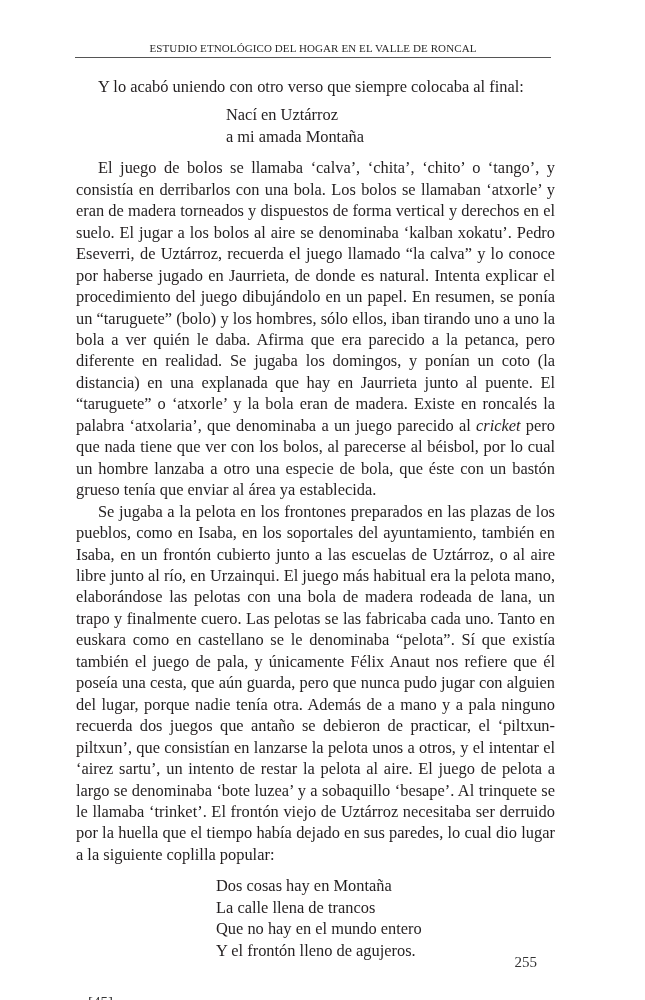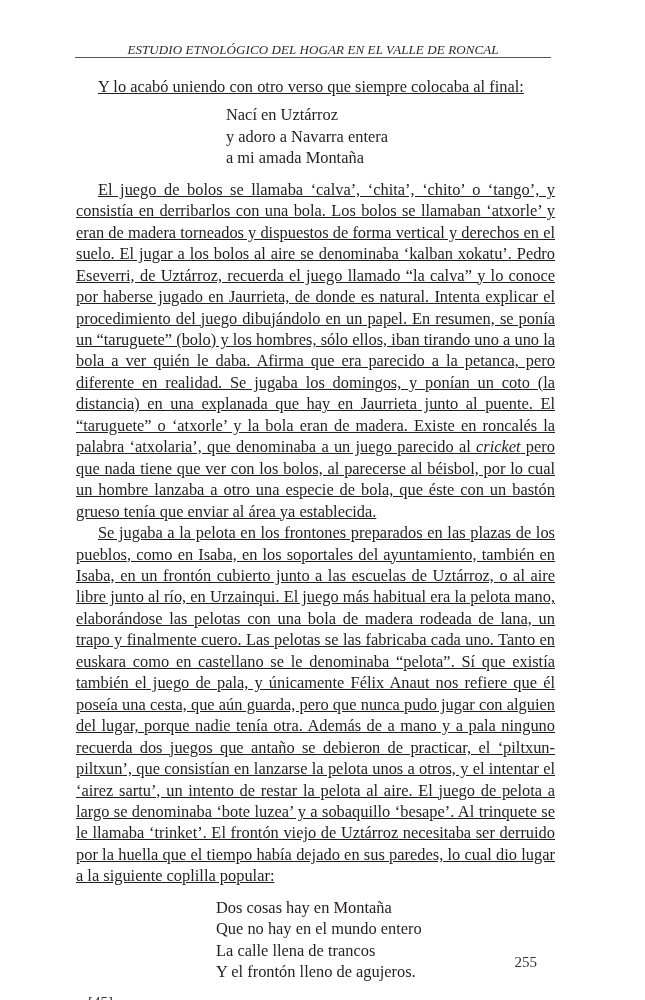--- a/index.html
+++ b/index.html
@@ -1,25 +1,25 @@
 <!DOCTYPE html>
 <html><head>
 <meta charset="utf-8">
 <style>
   html, body { margin: 0; padding: 0; background: #ffffff; }
   body { width: 645px; height: 1000px; position: relative; overflow: hidden;
          font-family: "Liberation Serif", "DejaVu Serif", serif; color: #231f20; }
   .running-head { position: absolute; left: 75px; width: 476px; top: 42px;
-                  text-align: center; font-style: italic; font-size: 13px;
+                  text-align: center; font-size: 11px;
                   letter-spacing: 0.1px; color: #2a2a2a; }
   .head-rule { position: absolute; left: 75px; width: 476px; top: 57px; height: 0;
                border-top: 1px solid #555; }
   .text { position: absolute; left: 76px; width: 479px; top: 76px;
           font-size: 16.4px; line-height: 21.45px; }
-  .text p { margin: 0; text-align: justify; hyphens: manual; text-decoration: underline; }
+  .text p { margin: 0; text-align: justify; hyphens: manual; }
   .text p.indent { text-indent: 22px; }
   .text p.lead { text-indent: 22px; text-align: left; }
   .verse { margin: 0; padding: 0; list-style: none; }
   .verse li { margin: 0; line-height: 21.45px; }
   .verse1 { margin-left: 150px !important; margin-top: 7px !important; margin-bottom: 10px !important; }
   .verse2 { margin-left: 140px !important; margin-top: 10px !important; margin-bottom: 14px !important; }
   .folio { position: absolute; top: 954px; font-size: 15px; color: #333; }
   .folio-left { left: 88px; margin-top: 40px; }
   .folio-right { right: 108px; }
   em { font-style: italic; }
@@ -28,31 +28,30 @@
 <body>
 
 <div class="running-head">ESTUDIO ETNOLÓGICO DEL HOGAR EN EL VALLE DE RONCAL</div>
 <div class="head-rule"></div>
 
 <div class="text">
   <p class="lead">Y lo acabó uniendo con otro verso que siempre colocaba al final:</p>
 
   <ul class="verse verse1">
     <li>Nací en Uztárroz</li>
-    <li>y adoro a Navarra entera</li>
     <li>a mi amada Montaña</li>
   </ul>
 
   <p class="indent"><span>El juego de bolos se llamaba ‘calva’, ‘chita’, ‘chito’ o ‘tango’, y consistía en derribarlos con una bola. Los bolos se llamaban ‘atxorle’ y eran de madera torneados y dispuestos de forma vertical y derechos en el suelo. El jugar a los bolos al aire se denominaba ‘kalban xokatu’. Pedro Eseverri, de Uztárroz, re­cuerda el juego llamado “la calva” y lo conoce por haberse jugado en Jaurrie­ta, de donde es natural. Intenta explicar el procedimiento del juego dibuján­dolo en un papel. En resumen, se ponía un “taruguete” (bolo) y los hombres, sólo ellos, iban tirando uno a uno la bola a ver quién le daba. Afirma que era parecido a la petanca, pero diferente en realidad. Se jugaba los domingos, y ponían un coto (la distancia) en una explanada que hay en Jaurrieta junto al puente. El “taruguete” o ‘atxorle’ y la bola eran de madera. Existe en ronca­lés la palabra ‘atxolaria’, que denominaba a un juego parecido al </span><em>cricket</em><span> pero que nada tiene que ver con los bolos, al parecerse al béisbol, por lo cual un hombre lanzaba a otro una especie de bola, que éste con un bastón grueso te­nía que enviar al área ya establecida.</span></p>
 
   <p class="indent">Se jugaba a la pelota en los frontones preparados en las plazas de los pue­blos, como en Isaba, en los soportales del ayuntamiento, también en Isaba, en un frontón cubierto junto a las escuelas de Uztárroz, o al aire libre junto al río, en Urzainqui. El juego más habitual era la pelota mano, elaborándose las pelotas con una bola de madera rodeada de lana, un trapo y finalmente cuero. Las pelotas se las fabricaba cada uno. Tanto en euskara como en cas­tellano se le denominaba “pelota”. Sí que existía también el juego de pala, y únicamente Félix Anaut nos refiere que él poseía una cesta, que aún guarda, pero que nunca pudo jugar con alguien del lugar, porque nadie tenía otra. Además de a mano y a pala ninguno recuerda dos juegos que antaño se de­bieron de practicar, el ‘piltxun-piltxun’, que consistían en lanzarse la pelota unos a otros, y el intentar el ‘airez sartu’, un intento de restar la pelota al aire. El juego de pelota a largo se denominaba ‘bote luzea’ y a sobaquillo ‘besape’. Al trinquete se le llamaba ‘trinket’. El frontón viejo de Uztárroz necesitaba ser derruido por la huella que el tiempo había dejado en sus paredes, lo cual dio lugar a la siguiente coplilla popular:</p>
 
   <ul class="verse verse2">
     <li>Dos cosas hay en Montaña</li>
+    <li>La calle llena de trancos</li>
     <li>Que no hay en el mundo entero</li>
-    <li>La calle llena de trancos</li>
     <li>Y el frontón lleno de agujeros.</li>
   </ul>
 
 </div>
 
 <div class="folio folio-left">[45]</div>
 <div class="folio folio-right">255</div>
 
 </body></html>

